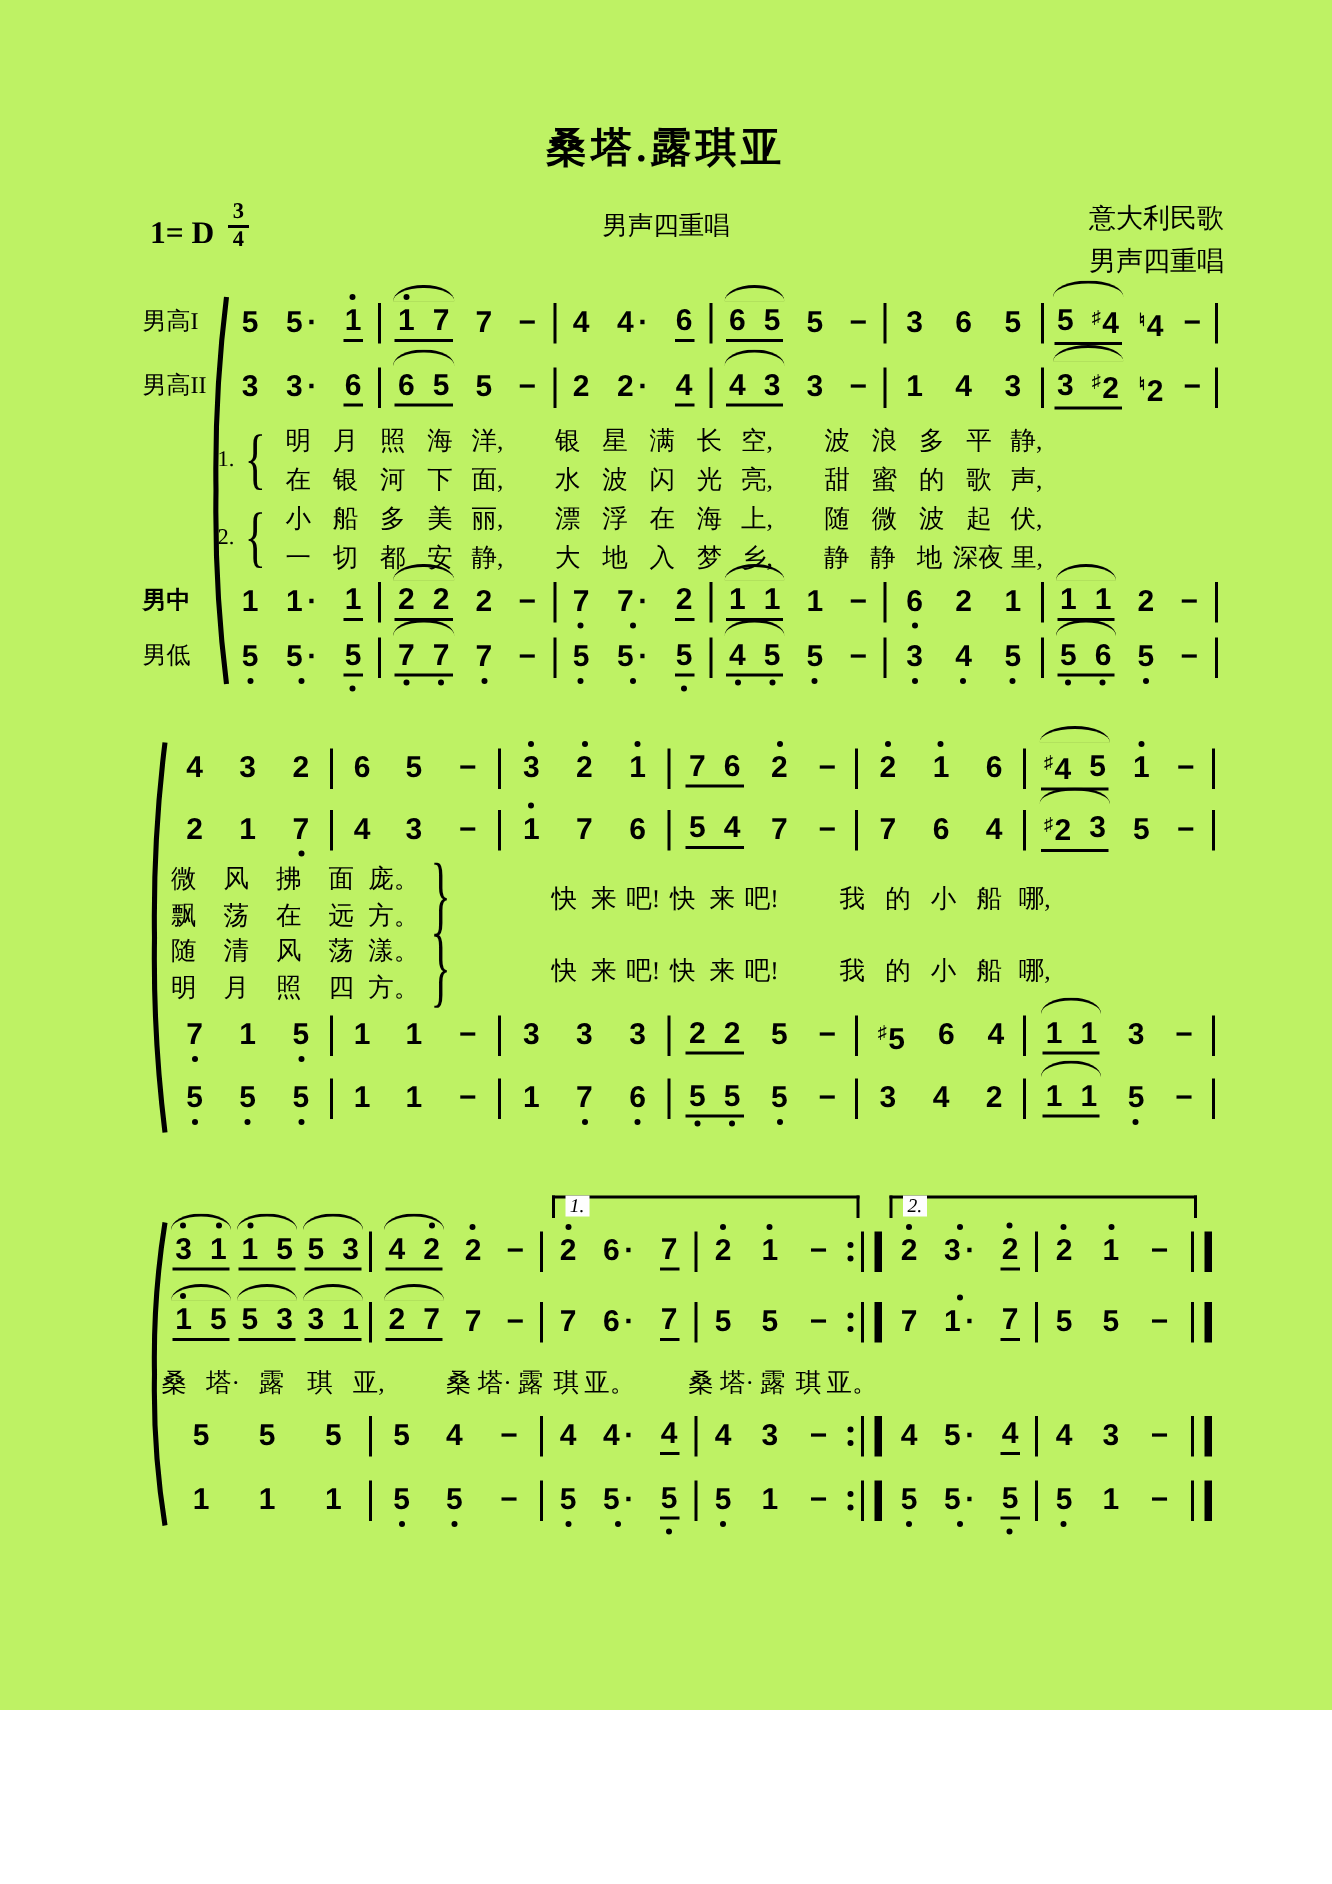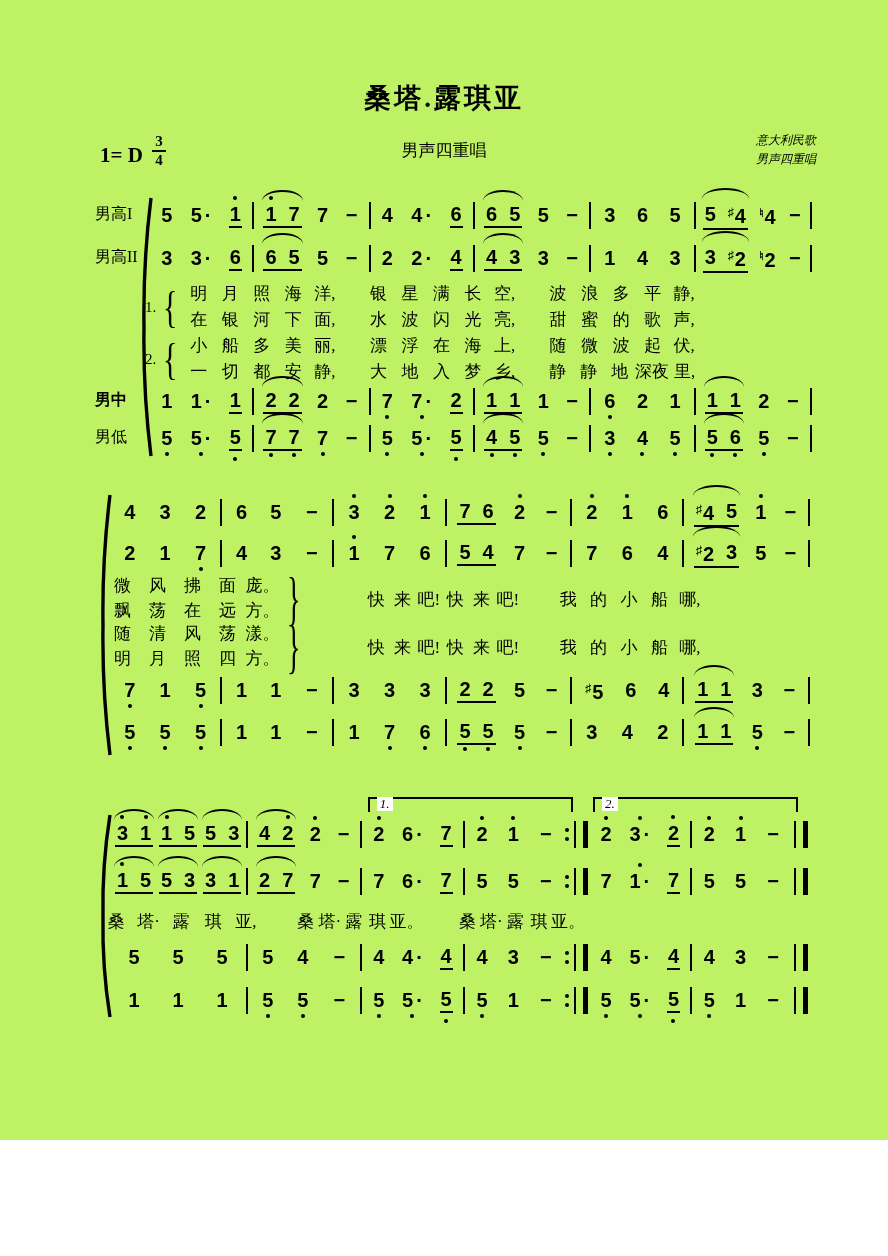--- a/index.html
+++ b/index.html
@@ -7,21 +7,21 @@
         font-family:"Liberation Serif",serif;color:#000;}
   
   .title{position:absolute;top:80px;left:0;right:0;text-align:center;
          font-size:27px;font-weight:bold;letter-spacing:3px;}
   .keysig{position:absolute;top:134px;left:88px;display:flex;align-items:flex-end;gap:9px;
           font-size:21px;font-weight:bold;margin-left:12px;}
   .frac{display:inline-flex;flex-direction:column;align-items:center;line-height:1;}
   .frac .fd{font-size:15px;font-weight:bold;}
   .frac .fb{width:14px;height:2px;background:#000;margin:1px 0;}
   .subtitle{position:absolute;top:139px;left:0;right:0;text-align:center;font-size:17px;}
-  .credits{position:absolute;top:131px;right:72px;font-size:12px;line-height:1.6;text-align:left;font-style:italic;}
+  .credits{position:absolute;top:131px;right:72px;font-size:18px;line-height:1.6;text-align:left;}
   
   .noteline{position:absolute;display:flex;align-items:center;height:30px;}
   .measure{display:flex;justify-content:space-around;align-items:center;flex-basis:0;min-width:0;}
   .note{position:relative;display:inline-block;text-align:center;
         font-family:"Liberation Sans",sans-serif;font-weight:bold;font-size:20px;line-height:22px;}
   .note .body{display:inline-block;padding:0 1px;}
   .note.u .body{border-bottom:2px solid #000;padding-bottom:1px;}
   .acc{font-size:12px;vertical-align:7px;margin-right:1px;}
   .aug{margin-left:3px;}
   .od,.bd{position:absolute;left:50%;transform:translateX(-50%);width:4px;height:4px;

